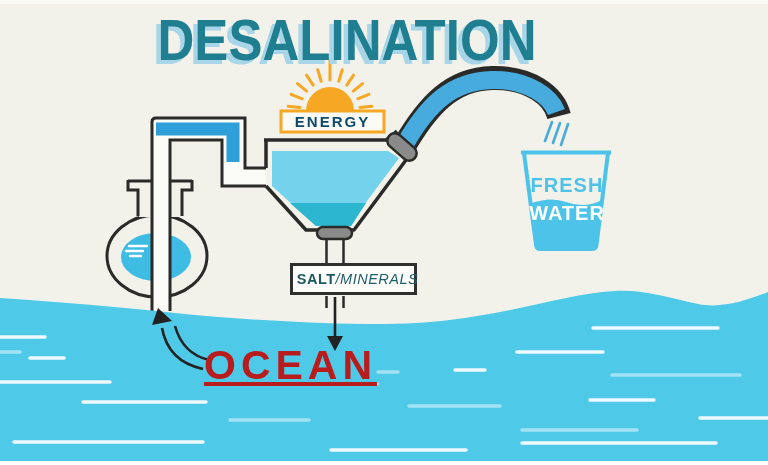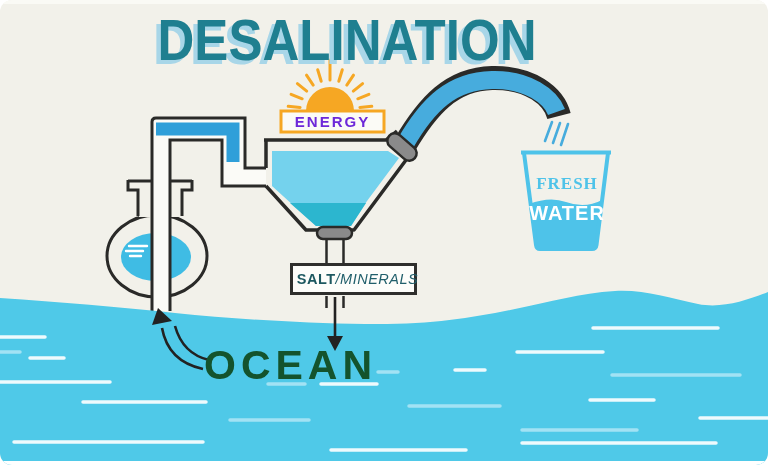--- a/index.html
+++ b/index.html
@@ -1,51 +1,50 @@
 <!DOCTYPE html>
 <html><head>
 <meta charset="utf-8">
 <style>
   html,body{margin:0;padding:0;}
   #stage{
     position:relative;width:768px;height:465px;overflow:hidden;
     background:#F2F1EA;
     font-family:"Liberation Sans", sans-serif;
-    border-radius:12px;
   }
   #stage svg{position:absolute;left:0;top:0;}
   .txt{position:absolute;white-space:nowrap;}
   #title{
     left:347px;top:6px;transform:translateX(-50%) scaleX(.88);
     font-size:58px;font-weight:bold;color:#1F7F90;letter-spacing:0px;
     text-shadow:-5px 4px 0 #A8D6E8;
   }
   #energy-label{
     left:281px;top:110px;width:103px;height:22px;line-height:23px;text-align:center;
-    font-size:15px;font-weight:bold;color:#6d28d9;letter-spacing:2px;
+    font-size:15px;font-weight:bold;color:#0c4a6e;letter-spacing:2px;
   }
   #fresh-label{
     left:527px;top:174px;width:80px;text-align:center;
-    font-size:17px;font-weight:bold;color:#4EC3E9;letter-spacing:1px;font-family:Liberation Serif, serif;
+    font-size:20px;font-weight:bold;color:#4EC3E9;letter-spacing:1px;
   }
   #water-label{
     left:527px;top:202px;width:80px;text-align:center;
     font-size:20px;font-weight:bold;color:#FFFFFF;letter-spacing:1px;
   }
   #salt-box{
     left:290px;top:263px;width:127px;height:32px;box-sizing:border-box;
     background:#FDFDFA;border:3px solid #2F2F2D;
     display:flex;align-items:center;justify-content:center;
     font-size:14.5px;color:#215F6B;letter-spacing:.5px;padding-left:8px;
   }
   #salt-box .bold{font-weight:800;color:#1D5860;}
   #salt-box .rest{font-weight:500;font-style:italic;}
   #ocean-label{
     left:204px;top:342px;
-    font-size:41px;font-weight:bold;color:#14532d;letter-spacing:5px;
+    font-size:41px;font-weight:bold;color:#b91c1c;letter-spacing:5px;text-decoration:underline;
   }
 </style>
 </head>
 <body>
 
 <div id="stage">
 
   <svg width="768" height="465" viewBox="0 0 768 465">
 
     <rect x="0" y="0" width="768" height="4" fill="#FAFAF5"></rect>

